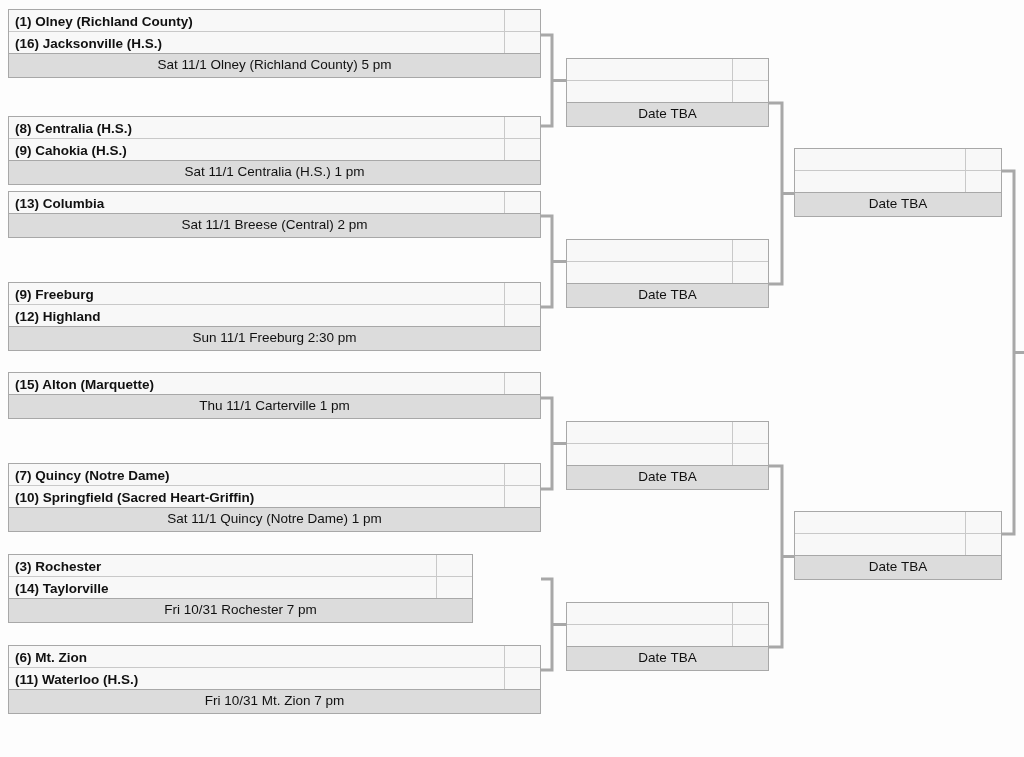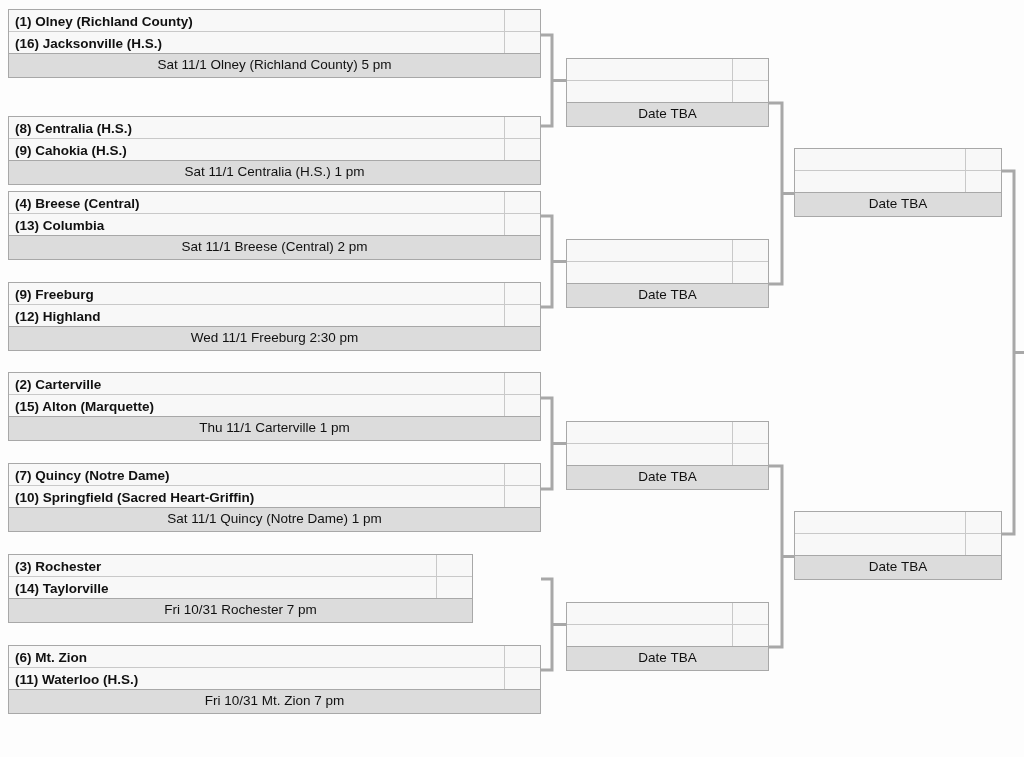--- a/index.html
+++ b/index.html
@@ -130,48 +130,40 @@
       <div class="score"></div>
     </div>
     <div class="slot second">
       <div class="team">(9) Cahokia (H.S.)</div>
       <div class="score"></div>
     </div>
     <div class="datebar">Sat 11/1 Centralia (H.S.) 1 pm</div>
   </div>
 
   <div class="game" style="left:8px; top:191px; width:533px;">
-    <div class="slot">
-      <div class="team">(4) Breese (Central)</div>
-      <div class="score"></div>
-    </div>
     <div class="slot second">
       <div class="team">(13) Columbia</div>
       <div class="score"></div>
     </div>
     <div class="datebar">Sat 11/1 Breese (Central) 2 pm</div>
   </div>
 
   <div class="game" style="left:8px; top:282px; width:533px;">
     <div class="slot">
       <div class="team">(9) Freeburg</div>
       <div class="score"></div>
     </div>
     <div class="slot second">
       <div class="team">(12) Highland</div>
       <div class="score"></div>
     </div>
-    <div class="datebar">Wed 11/1 Freeburg 2:30 pm</div>
+    <div class="datebar">Sun 11/1 Freeburg 2:30 pm</div>
   </div>
 
   <div class="game" style="left:8px; top:372px; width:533px;">
-    <div class="slot">
-      <div class="team">(2) Carterville</div>
-      <div class="score"></div>
-    </div>
     <div class="slot second">
       <div class="team">(15) Alton (Marquette)</div>
       <div class="score"></div>
     </div>
     <div class="datebar">Thu 11/1 Carterville 1 pm</div>
   </div>
 
   <div class="game" style="left:8px; top:463px; width:533px;">
     <div class="slot">
       <div class="team">(7) Quincy (Notre Dame)</div>

